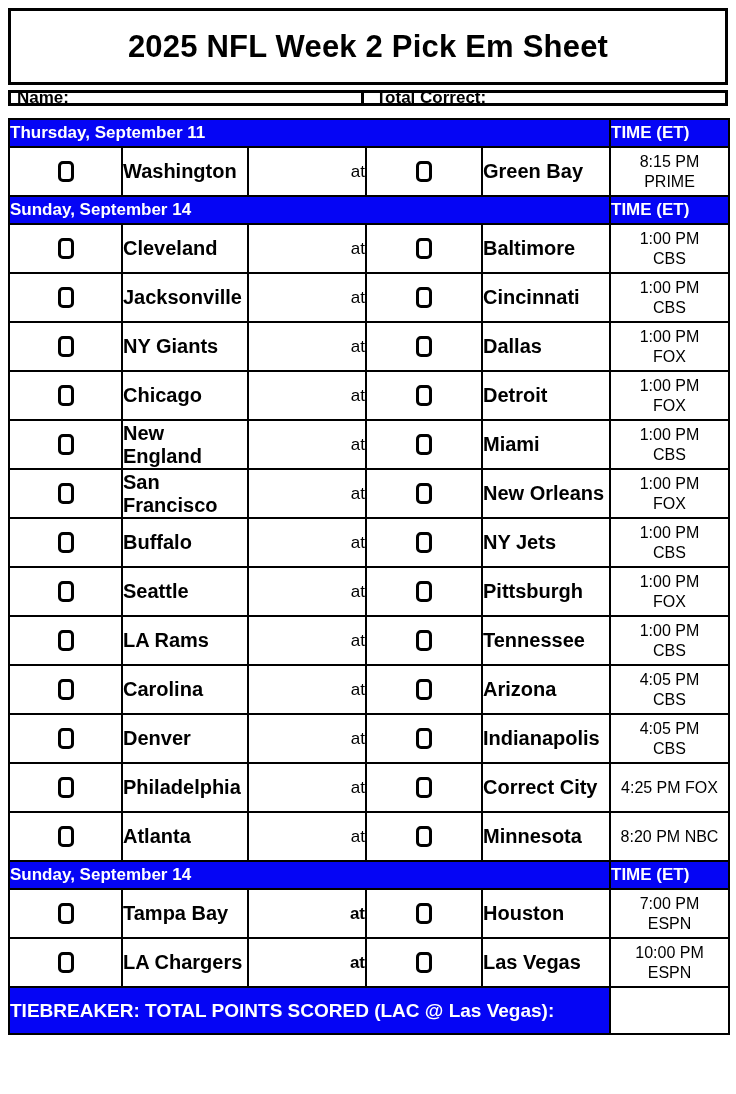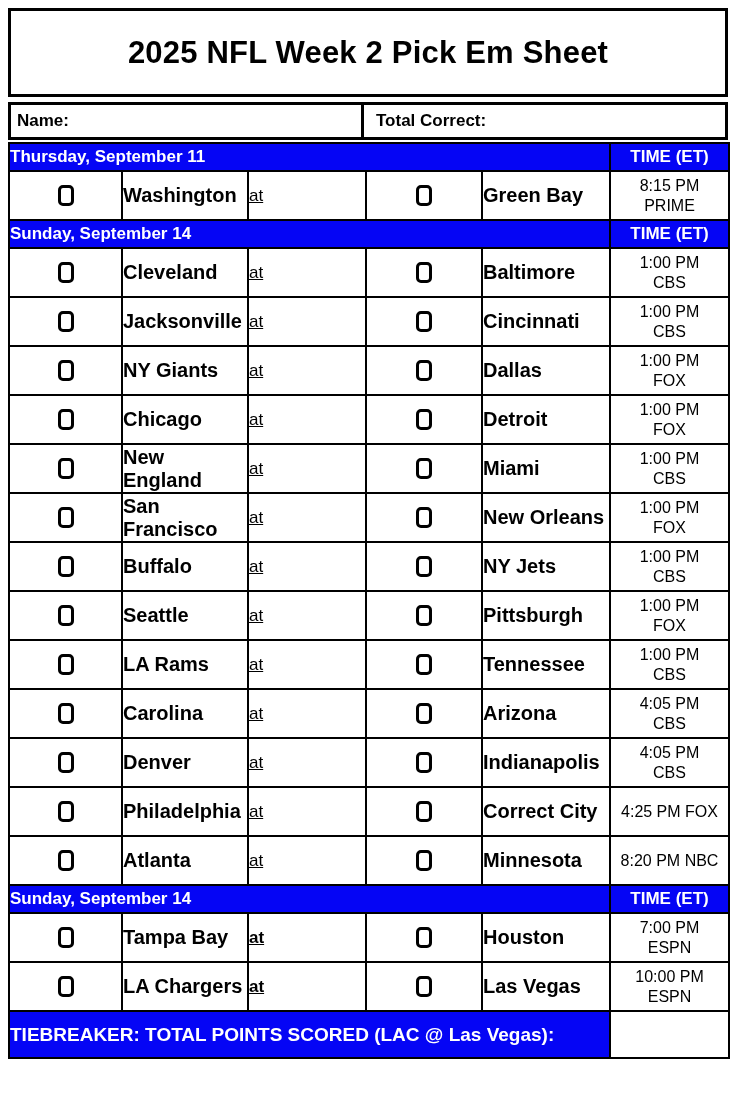--- a/index.html
+++ b/index.html
@@ -11,49 +11,49 @@
   *{box-sizing:border-box;}
   html,body{margin:0;padding:0;background:#fff;}
   body{font-family:"Liberation Sans","DejaVu Sans",sans-serif;color:#000;}
   .sheet{
     width:736px;height:1094px;background:#fff;
     padding:8px;position:relative;
   }
   
   .title-box{
     border:3px solid var(--border-black);
-    height:89px;display:flex;align-items:center;justify-content:center;
+    height:77px;display:flex;align-items:center;justify-content:center;
     margin-bottom:5px;
   }
   .title-box h1{margin:0;font-size:31px;font-weight:bold;letter-spacing:0.2px;}
   
-  .name-bar{display:flex;height:38px;border:3px solid var(--border-black);margin-bottom:2px;}
+  .name-bar{display:flex;height:16px;border:3px solid var(--border-black);margin-bottom:12px;}
   .name-cell{flex:0 0 353px;border-right:3px solid var(--border-black);display:flex;align-items:center;padding-left:6px;}
   .total-cell{flex:1;display:flex;align-items:center;padding-left:12px;}
   .name-cell span,.total-cell span{font-weight:bold;font-size:17px;}
   
   table.games{width:720px;border-collapse:collapse;table-layout:fixed;}
   table.games td{border:2px solid var(--border-black);padding:0;vertical-align:middle;}
   .date-cell{
     background:var(--header-bg);color:var(--header-text);
     font-weight:bold;font-size:17px;height:18px;padding:0 0 0 8px;text-align:left;
   }
   .time-head{
     background:var(--header-bg);color:var(--header-text);
-    font-weight:bold;font-size:17px;text-align:center;height:28px;
+    font-weight:bold;font-size:17px;height:28px;
   }
   .game-row td{height:49px;}
   .cb-cell{text-align:center;}
   .checkbox{
     display:inline-block;width:16px;height:21px;
     border:3px solid var(--border-black);border-radius:5px;background:#fff;
     vertical-align:middle;
   }
   .team{font-weight:bold;font-size:20px;text-align:left;padding:0 2px 0 8px;line-height:1.15;}
-  .at{text-align:left;font-size:17px;font-weight:normal;text-decoration:underline;}
+  .at{text-align:right;font-size:17px;font-weight:normal;}
   .at.bold{font-weight:bold;}
   .time{text-align:center;font-size:16px;line-height:1.25;border-radius:9px;}
   
   .tiebreaker{
     background:var(--header-bg);color:var(--header-text);
     font-weight:bold;font-size:19px;height:47px;padding:0 4px;
   }
   .tb-answer{background:#fff;height:47px;}
   
   .footer-cell{text-align:center;height:49px;border:3px solid var(--border-black) !important;}

